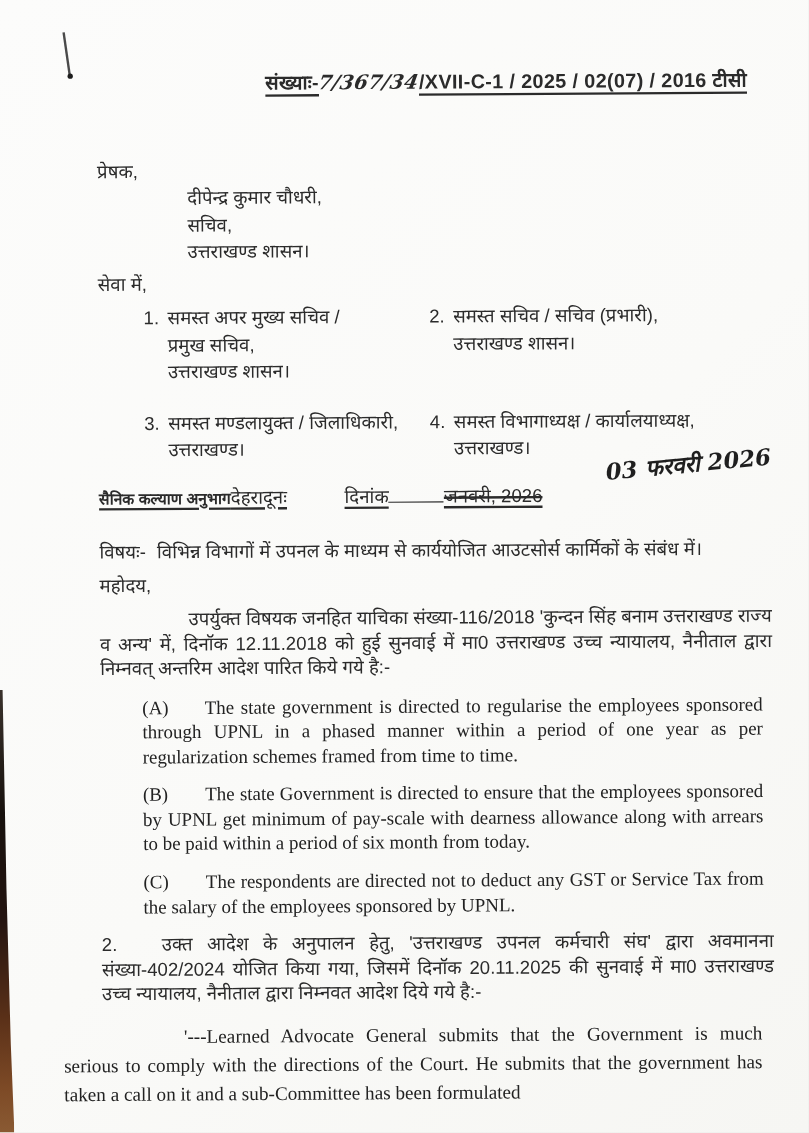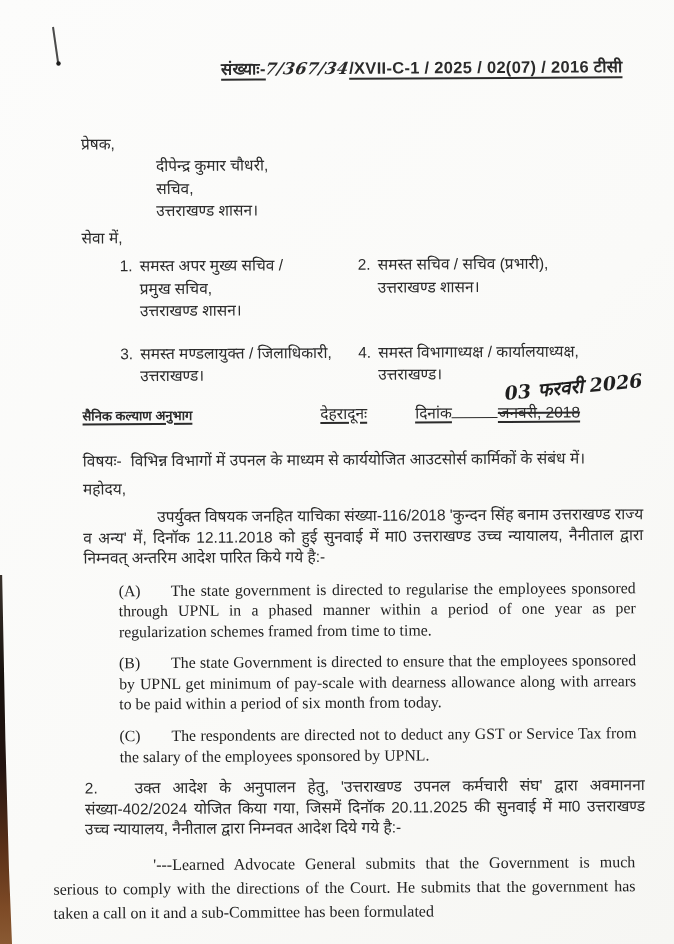--- a/index.html
+++ b/index.html
@@ -50,21 +50,21 @@
     row-gap:20px;column-gap:0;
   }
   .recip{display:flex;}
   .recip .num{width:20px;flex:none;}
   .recip .lines div{margin-bottom:2px;}
   .section-row{
     position:relative;margin-top:14px;
     display:flex;align-items:baseline;font-size:15.5px;
   }
   .section-name{font-weight:bold;font-size:13px;}
-  .place{margin-left:128px;}
+  .place{}
   .datew{margin-left:48px;white-space:nowrap;}
   .uline-gap{display:inline-block;width:46px;border-bottom:1.5px solid #2b2b2b;height:12px;}
   .hw-date{
     position:absolute;right:4px;top:-27px;
     font-size:19px;color:#1f1f1f;
     transform:rotate(-5deg);
     white-space:nowrap;
   }
   .subject-row{margin-top:26px;display:flex;}
   .subject-row .lbl{flex:none;width:48px;}
@@ -140,21 +140,21 @@
           <div>समस्त विभागाध्यक्ष / कार्यालयाध्यक्ष,</div>
           <div>उत्तराखण्ड।</div>
         </span>
       </div>
     </div>
 
     <div class="section-row">
       <span class="section-name u">सैनिक कल्याण अनुभाग</span>
       <span class="place u">देहरादूनः</span>
       <span class="datew">
-        <span class="u">दिनांक</span><span class="uline-gap"></span><span class="struck">जनवरी, 2018</span>
+        <span class="u">दिनांक</span><span class="uline-gap"></span><span class="struck">जनवरी, 2026</span>
       </span>
       <span class="hw-date hw">03 फरवरी 2026</span>
     </div>
 
     <div class="subject-row hi">
       <span class="lbl">विषयः-</span>
       <span class="txt">विभिन्न विभागों में उपनल के माध्यम से कार्ययोजित आउटसोर्स कार्मिकों के संबंध में।</span>
     </div>
 
     <div class="salutation hi">महोदय,</div>

